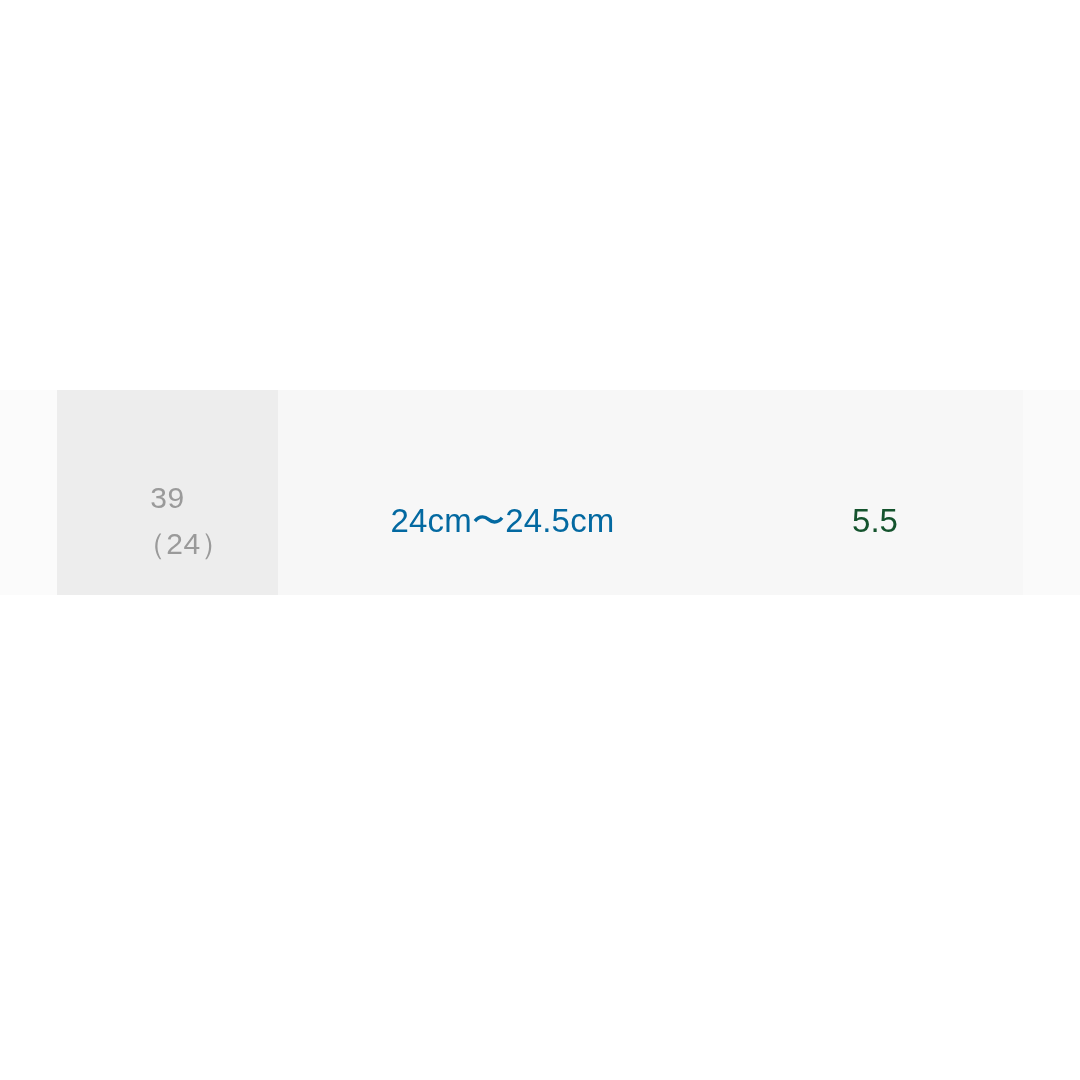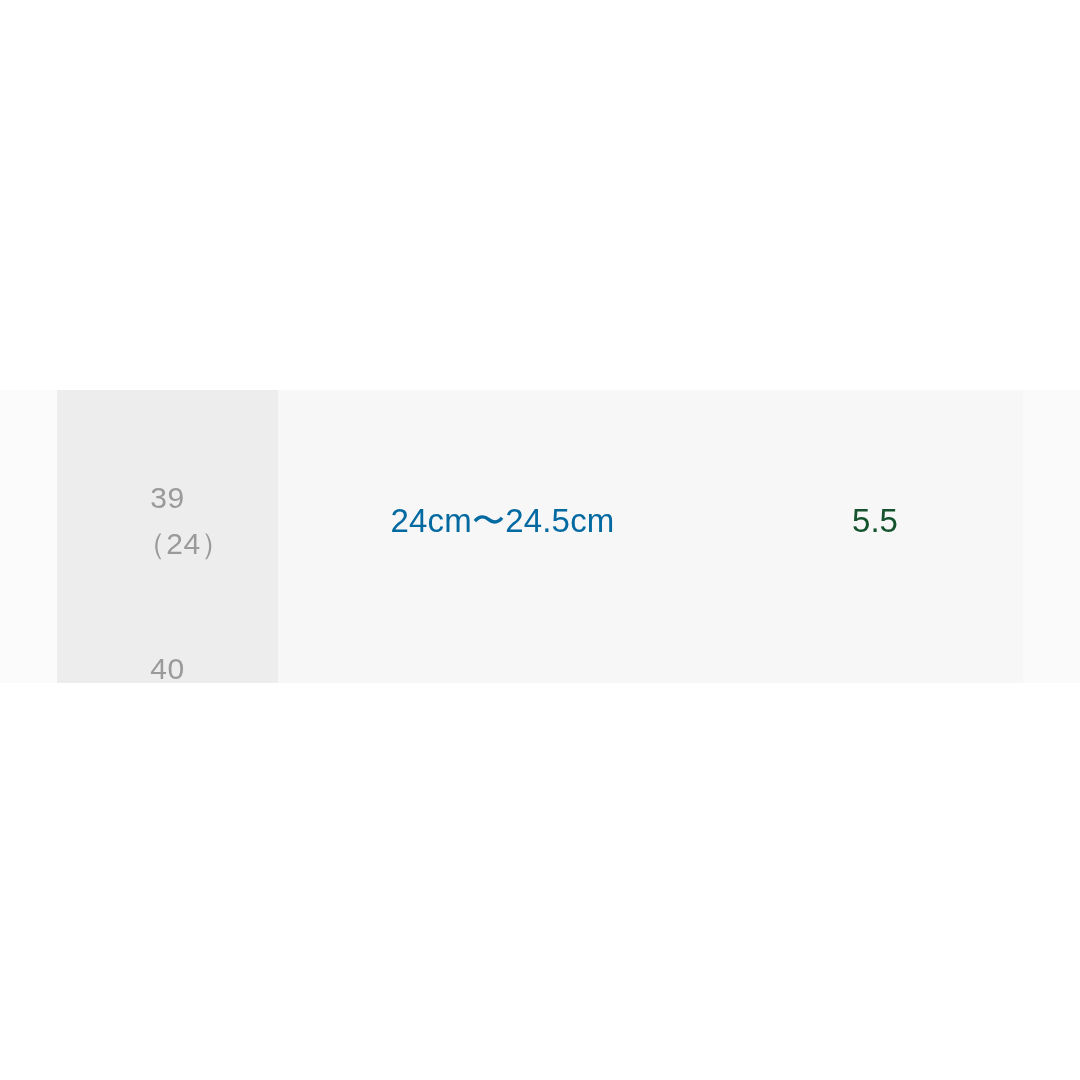--- a/index.html
+++ b/index.html
@@ -142,28 +142,18 @@
           <td class="col-gutter"></td>
           <td class="col-size">
             <span class="eu">39</span>
             <span class="jp">（24）</span>
           </td>
           <td class="col-range">24cm〜24.5cm</td>
           <td class="col-num">5.5</td>
           <td class="col-extra"></td>
         </tr>
 
-        <tr class="row-tall">
-          <td class="col-gutter"></td>
-          <td class="col-size">
-            <span class="eu">40</span>
-            <span class="jp"></span>
-          </td>
-          <td class="col-range"></td>
-          <td class="col-num"></td>
-          <td class="col-extra"></td>
-        </tr>
 
       </tbody>
     </table>
   </div>
 
 </div>
 
 </body></html>

